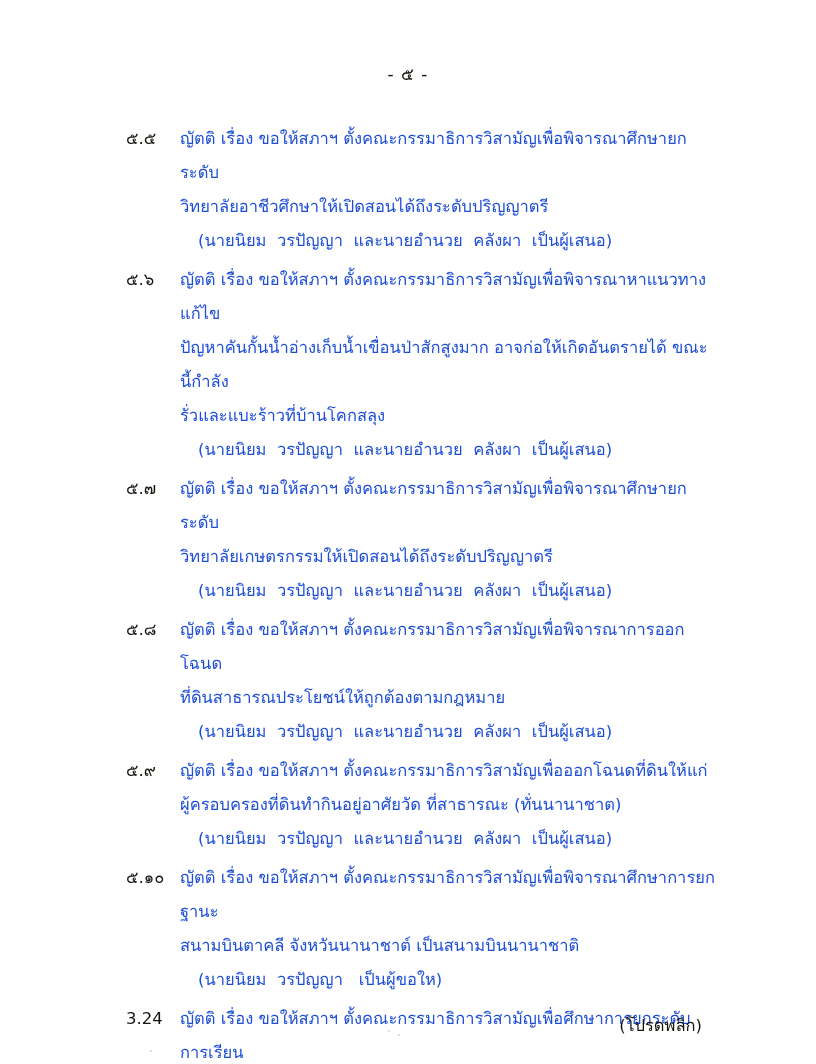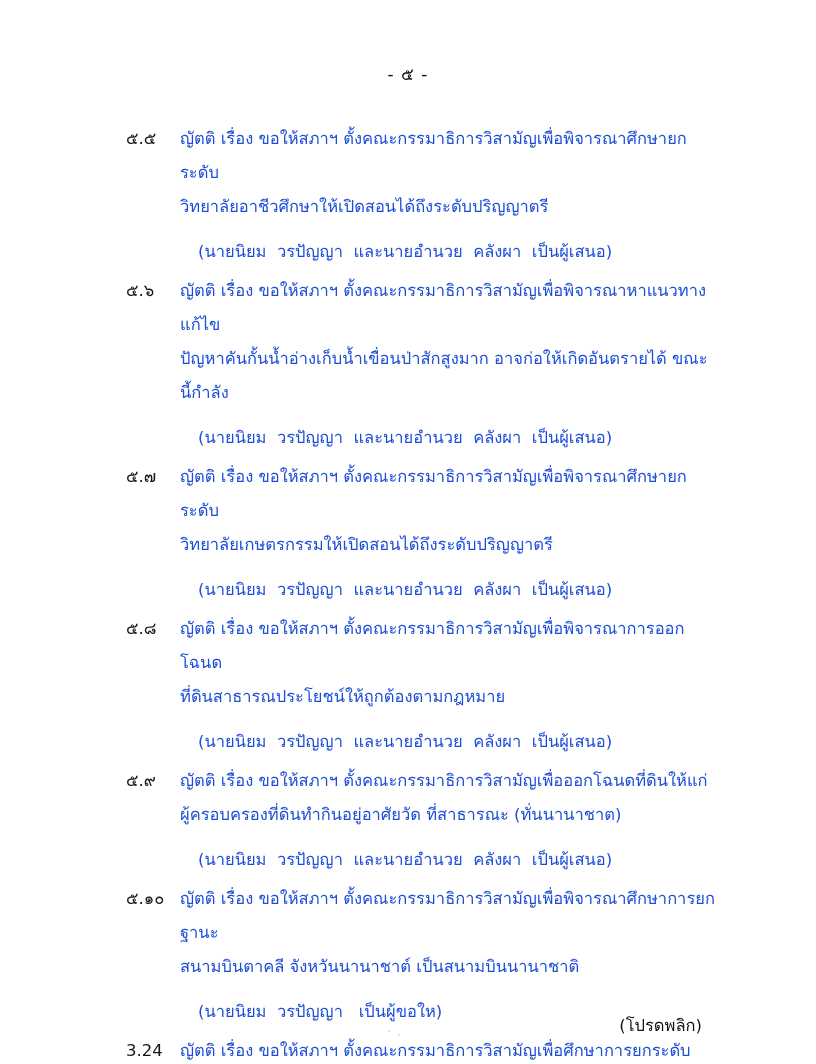--- a/index.html
+++ b/index.html
@@ -51,21 +51,20 @@
     flex: 1 1 auto;
   }
   .line {
     font-size: 16.5px;
     line-height: 34px;
     white-space: pre-wrap;
     color: #1d4ed8;
   }
   .line.proposer {
     padding-left: 18px;
-    margin-top: 11px;
   }
   .footer-note {
     position: absolute;
     left: 0;
     top: 1012px;
     width: 816px;
     text-align: right;
     padding-right: 114px;
     box-sizing: border-box;
     font-size: 16.5px;
@@ -96,20 +95,21 @@
         <div class="line">วิทยาลัยอาชีวศึกษาให้เปิดสอนได้ถึงระดับปริญญาตรี</div>
         <div class="line proposer">(นายนิยม  วรปัญญา  และนายอำนวย  คลังผา  เป็นผู้เสนอ)</div>
       </div>
     </div>
 
     <div class="item">
       <div class="item-num">๕.๖</div>
       <div class="item-body">
         <div class="line">ญัตติ เรื่อง ขอให้สภาฯ ตั้งคณะกรรมาธิการวิสามัญเพื่อพิจารณาหาแนวทางแก้ไข</div>
         <div class="line">ปัญหาคันกั้นน้ำอ่างเก็บน้ำเขื่อนป่าสักสูงมาก อาจก่อให้เกิดอันตรายได้ ขณะนี้กำลัง</div>
+        <div class="line">รั่วและแบะร้าวที่บ้านโคกสลุง</div>
         <div class="line proposer">(นายนิยม  วรปัญญา  และนายอำนวย  คลังผา  เป็นผู้เสนอ)</div>
       </div>
     </div>
 
     <div class="item">
       <div class="item-num">๕.๗</div>
       <div class="item-body">
         <div class="line">ญัตติ เรื่อง ขอให้สภาฯ ตั้งคณะกรรมาธิการวิสามัญเพื่อพิจารณาศึกษายกระดับ</div>
         <div class="line">วิทยาลัยเกษตรกรรมให้เปิดสอนได้ถึงระดับปริญญาตรี</div>
         <div class="line proposer">(นายนิยม  วรปัญญา  และนายอำนวย  คลังผา  เป็นผู้เสนอ)</div>

